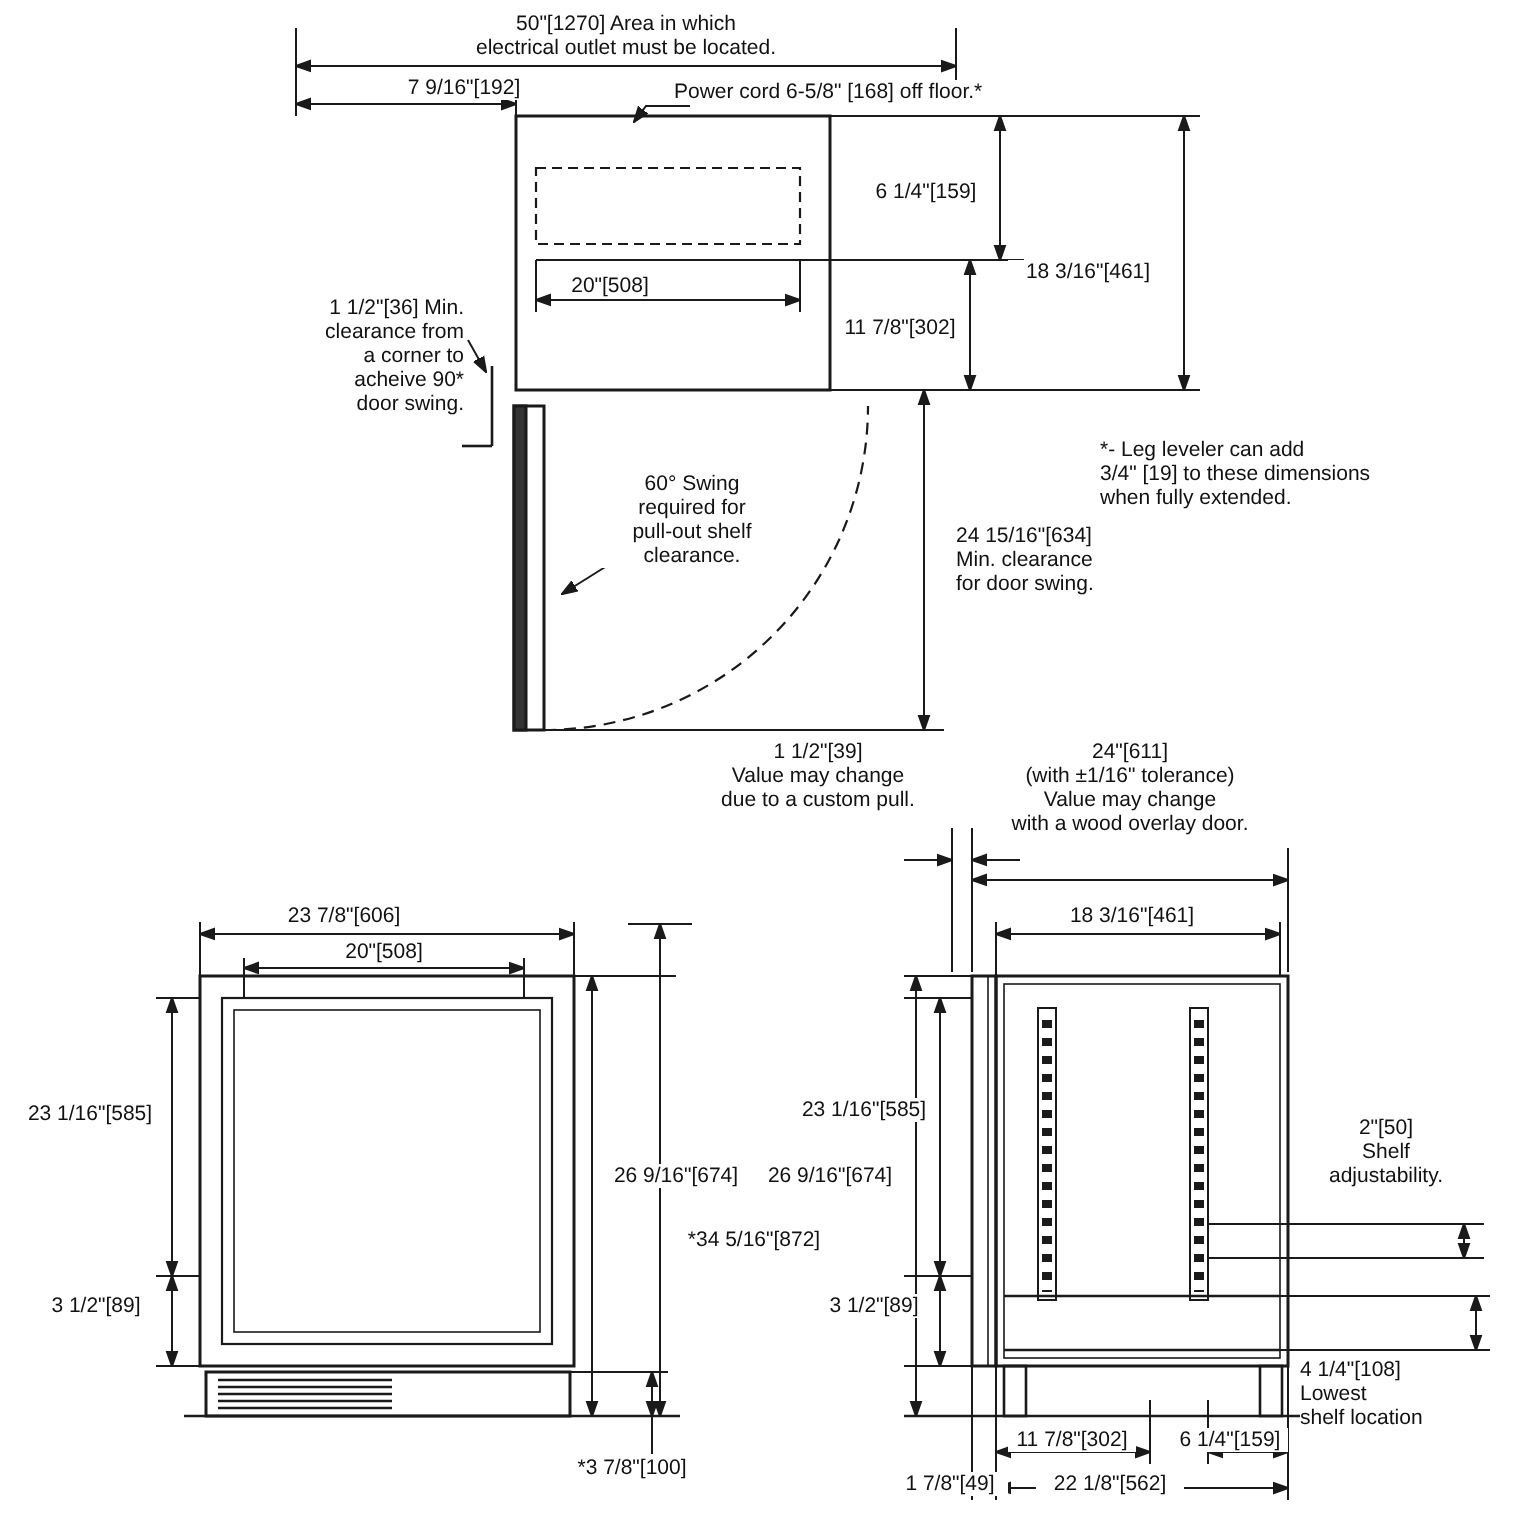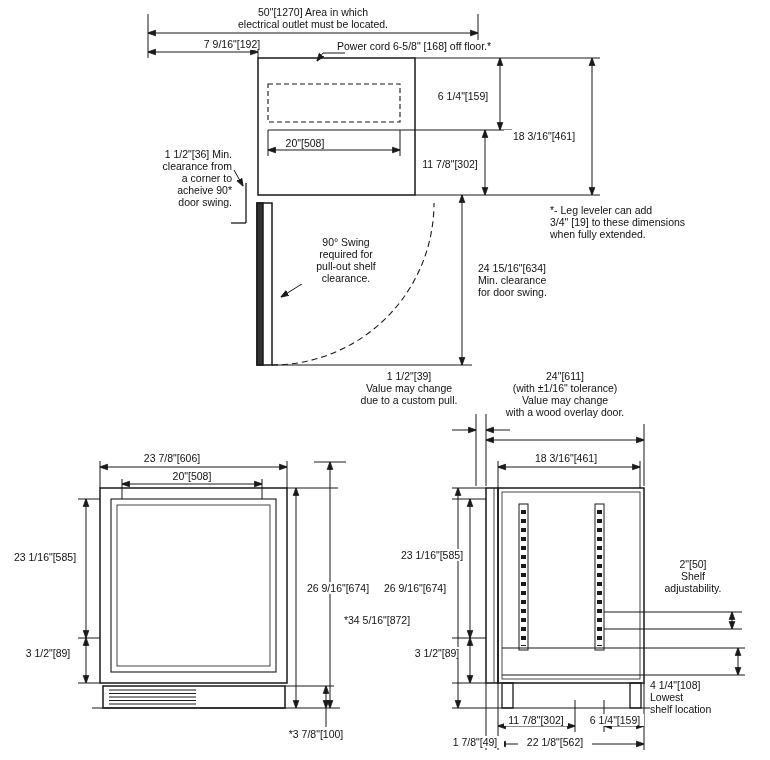--- a/index.html
+++ b/index.html
@@ -184,28 +184,28 @@
 <div class="lbl ta-l" style="left:337px;top:40px;width:196px;">Power cord 6-5/8" [168] off floor.*</div>
 <div class="lbl ta-c" style="left:276px;top:137px;width:58px;">20"[508]</div>
 <div class="lbl ta-c" style="left:432px;top:90px;width:62px;">6 1/4"[159]</div>
 <div class="lbl ta-c" style="left:504px;top:130px;width:80px;">18 3/16"[461]</div>
 <div class="lbl ta-c" style="left:416px;top:158px;width:68px;">11 7/8"[302]</div>
 <div class="lbl ta-r" style="left:118px;top:148px;width:114px;">1 1/2"[36] Min.
 clearance from
 a corner to
 acheive 90*
 door swing.</div>
-<div class="lbl ta-c" style="left:300px;top:236px;width:92px;">90° Swing
+<div class="lbl ta-c" style="left:300px;top:236px;width:92px;">60° Swing
 required for
 pull-out shelf
 clearance.</div>
 <div class="lbl ta-l" style="left:478px;top:262px;width:106px;">24 15/16"[634]
 Min. clearance
 for door swing.</div>
-<div class="lbl ta-l" style="left:550px;top:204px;width:178px;">*- Leg leveler can add
+<div class="lbl ta-l" style="left:550px;top:219px;width:178px;">*- Leg leveler can add
 3/4" [19] to these dimensions
 when fully extended.</div>
 
 <div class="lbl ta-c" style="left:350px;top:370px;width:118px;">1 1/2"[39]
 Value may change
 due to a custom pull.</div>
 <div class="lbl ta-c" style="left:490px;top:370px;width:150px;">24"[611]
 (with ±1/16" tolerance)
 Value may change
 with a wood overlay door.</div>

